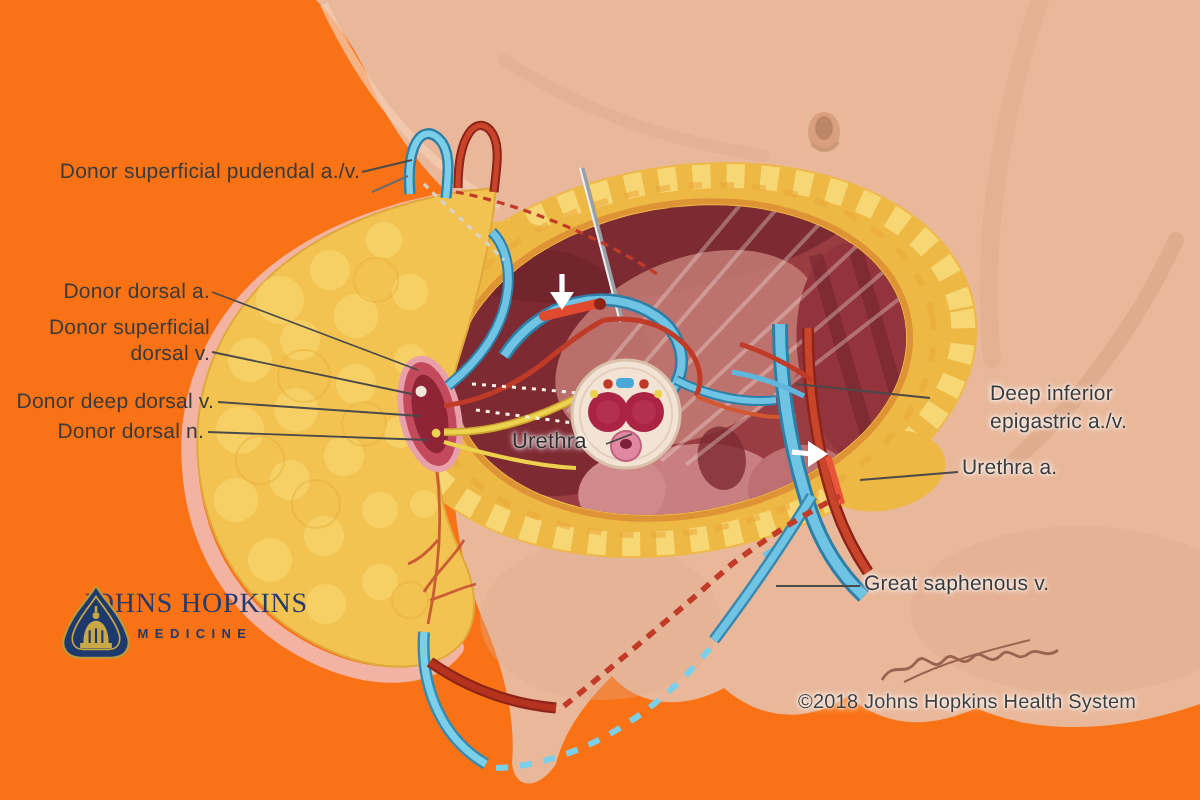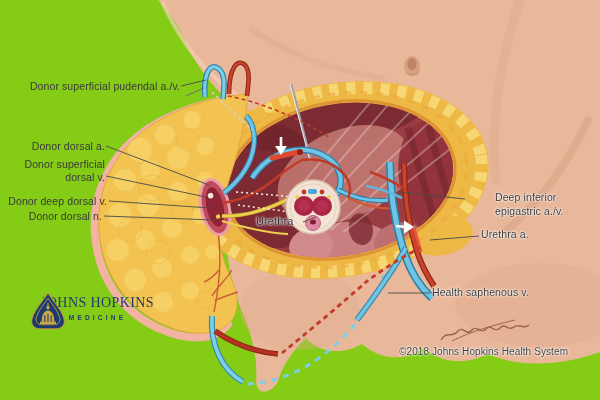--- a/index.html
+++ b/index.html
@@ -1,16 +1,16 @@
 <!DOCTYPE html>
 <html><head>
 <meta charset="utf-8">
 <style>
   html,body{margin:0;padding:0;background:#fff;}
-  .stage{position:relative;width:600px;height:400px;background:#84cc16;overflow:hidden;
+  .stage{position:relative;width:600px;height:400px;background:#f97316;overflow:hidden;
          font-family:"Liberation Sans",sans-serif;}
   .stage svg{position:absolute;left:0;top:0;}
   .label{position:absolute;font-size:10.5px;line-height:13px;color:#3a3a3a;
          white-space:pre-line;letter-spacing:.1px;}
   .label.right{text-align:right;}
   .halo{text-shadow:0 0 3px rgba(255,255,255,.95),0 0 2px rgba(255,255,255,.9),0 0 1px rgba(255,255,255,.9);}
   .lbl-pudendal{left:6px;top:80px;width:174px;}
   .lbl-dorsal-a{left:0;top:140px;width:105px;}
   .lbl-sup-dorsal-v{left:0;top:158px;width:105px;}
   .lbl-deep-dorsal-v{left:0;top:195px;width:107px;}
@@ -265,21 +265,21 @@
 <div class="label right lbl-pudendal">Donor superficial pudendal a./v.</div>
 <div class="label right lbl-sup-dorsal-v">Donor superficial
 dorsal v.</div>
 <div class="label right lbl-dorsal-a">Donor dorsal a.</div>
 <div class="label right lbl-deep-dorsal-v">Donor deep dorsal v.</div>
 <div class="label right lbl-dorsal-n">Donor dorsal n.</div>
 <div class="label halo lbl-urethra">Urethra</div>
 <div class="label halo lbl-epigastric">Deep inferior
 epigastric a./v.</div>
 <div class="label halo lbl-femoral">Urethra a.</div>
-<div class="label halo lbl-saphenous">Health saphenous v.</div>
+<div class="label halo lbl-saphenous">Great saphenous v.</div>
 
 <div class="credit halo">©2018 Johns Hopkins Health System</div>
 
 <div class="logo">
   <svg class="shield" width="36" height="38" viewBox="0 0 34 36">
     <path d="M17,0 C22,8 29,14 32,24 C34,30 30,34 24,34 L10,34 C4,34 0,30 2,24 C5,14 12,8 17,0 Z" fill="#1e3a6d" stroke="#b99a3f" stroke-width="1"></path>
     <path d="M17,5 C21,11 26,16 28,23 C29,27 27,30 23,30 L11,30 C7,30 5,27 6,23 C8,16 13,11 17,5 Z" fill="none" stroke="#c9a848" stroke-width="0.8"></path>
     <path d="M11,27 C11,20 14,16.5 17,16.5 C20,16.5 23,20 23,27 Z" fill="#c9a848"></path>
     <line x1="14" y1="21" x2="14" y2="27" stroke="#1e3a6d" stroke-width="1"></line>
     <line x1="17" y1="20" x2="17" y2="27" stroke="#1e3a6d" stroke-width="1"></line>

